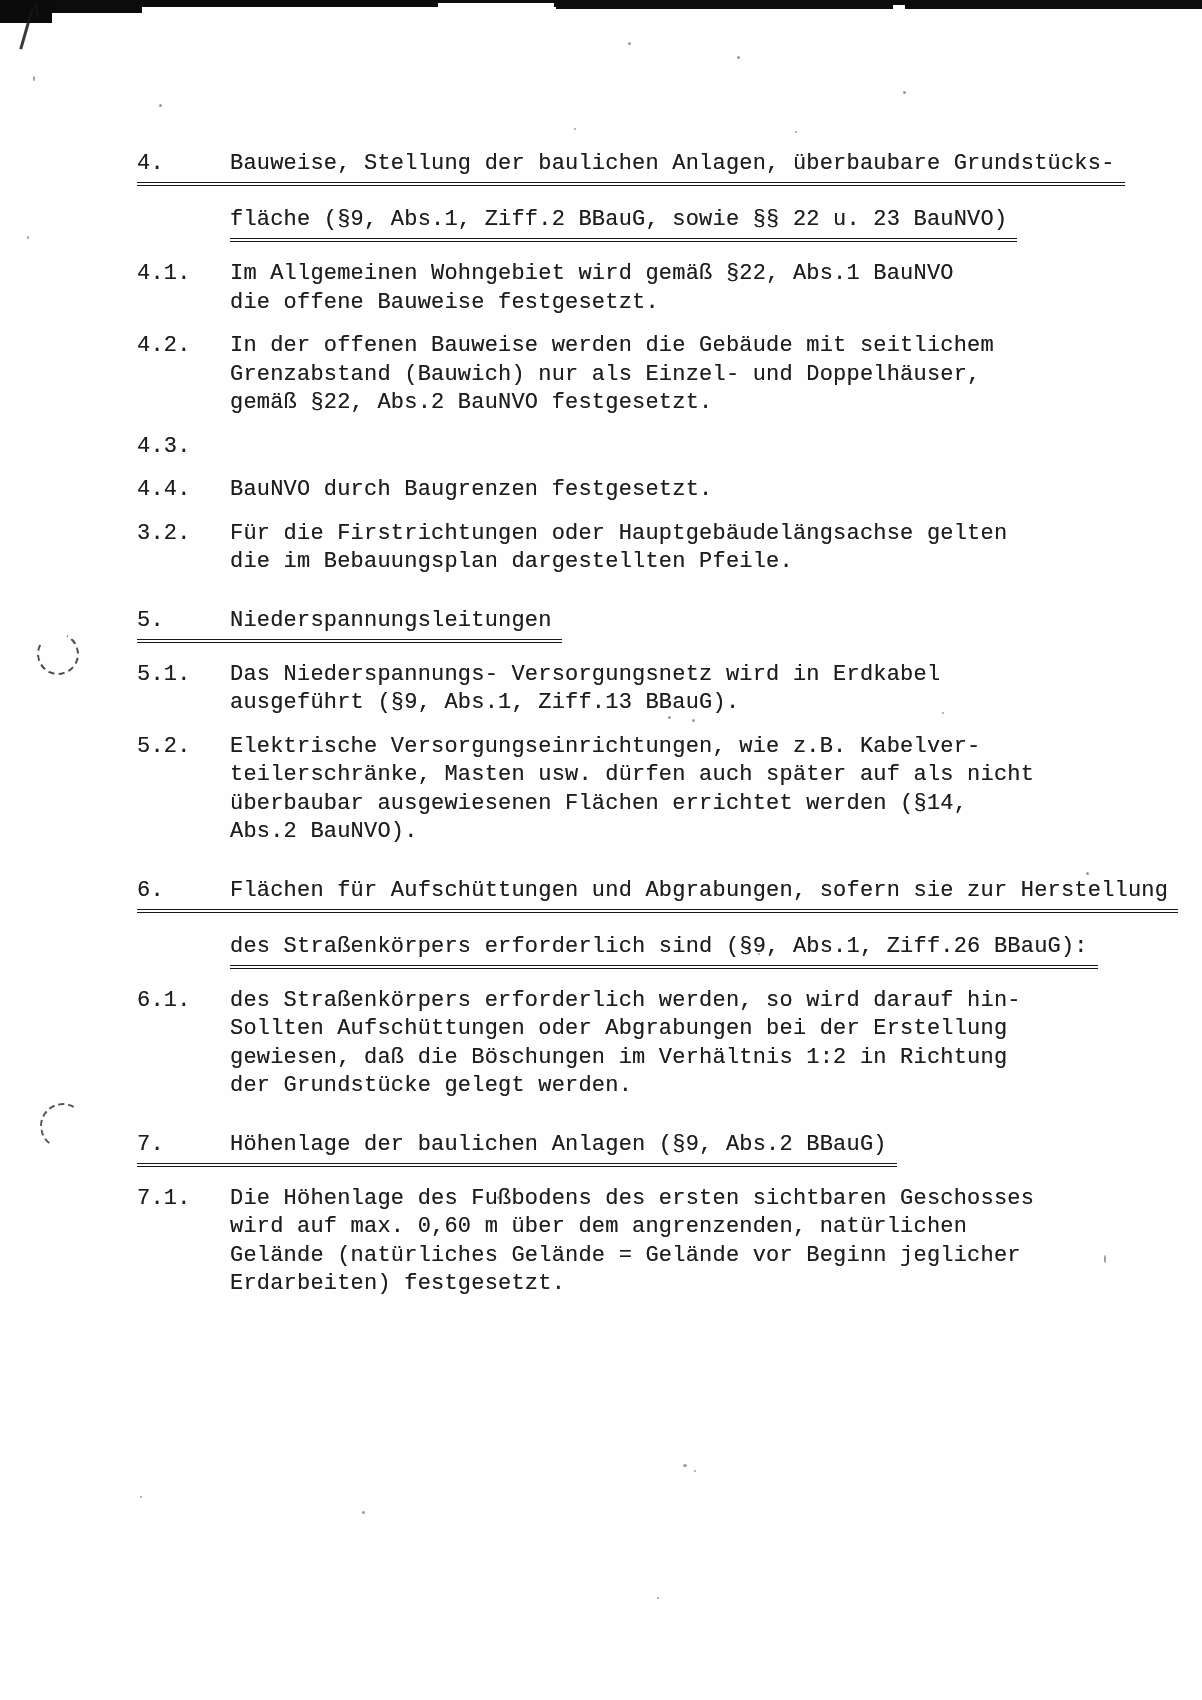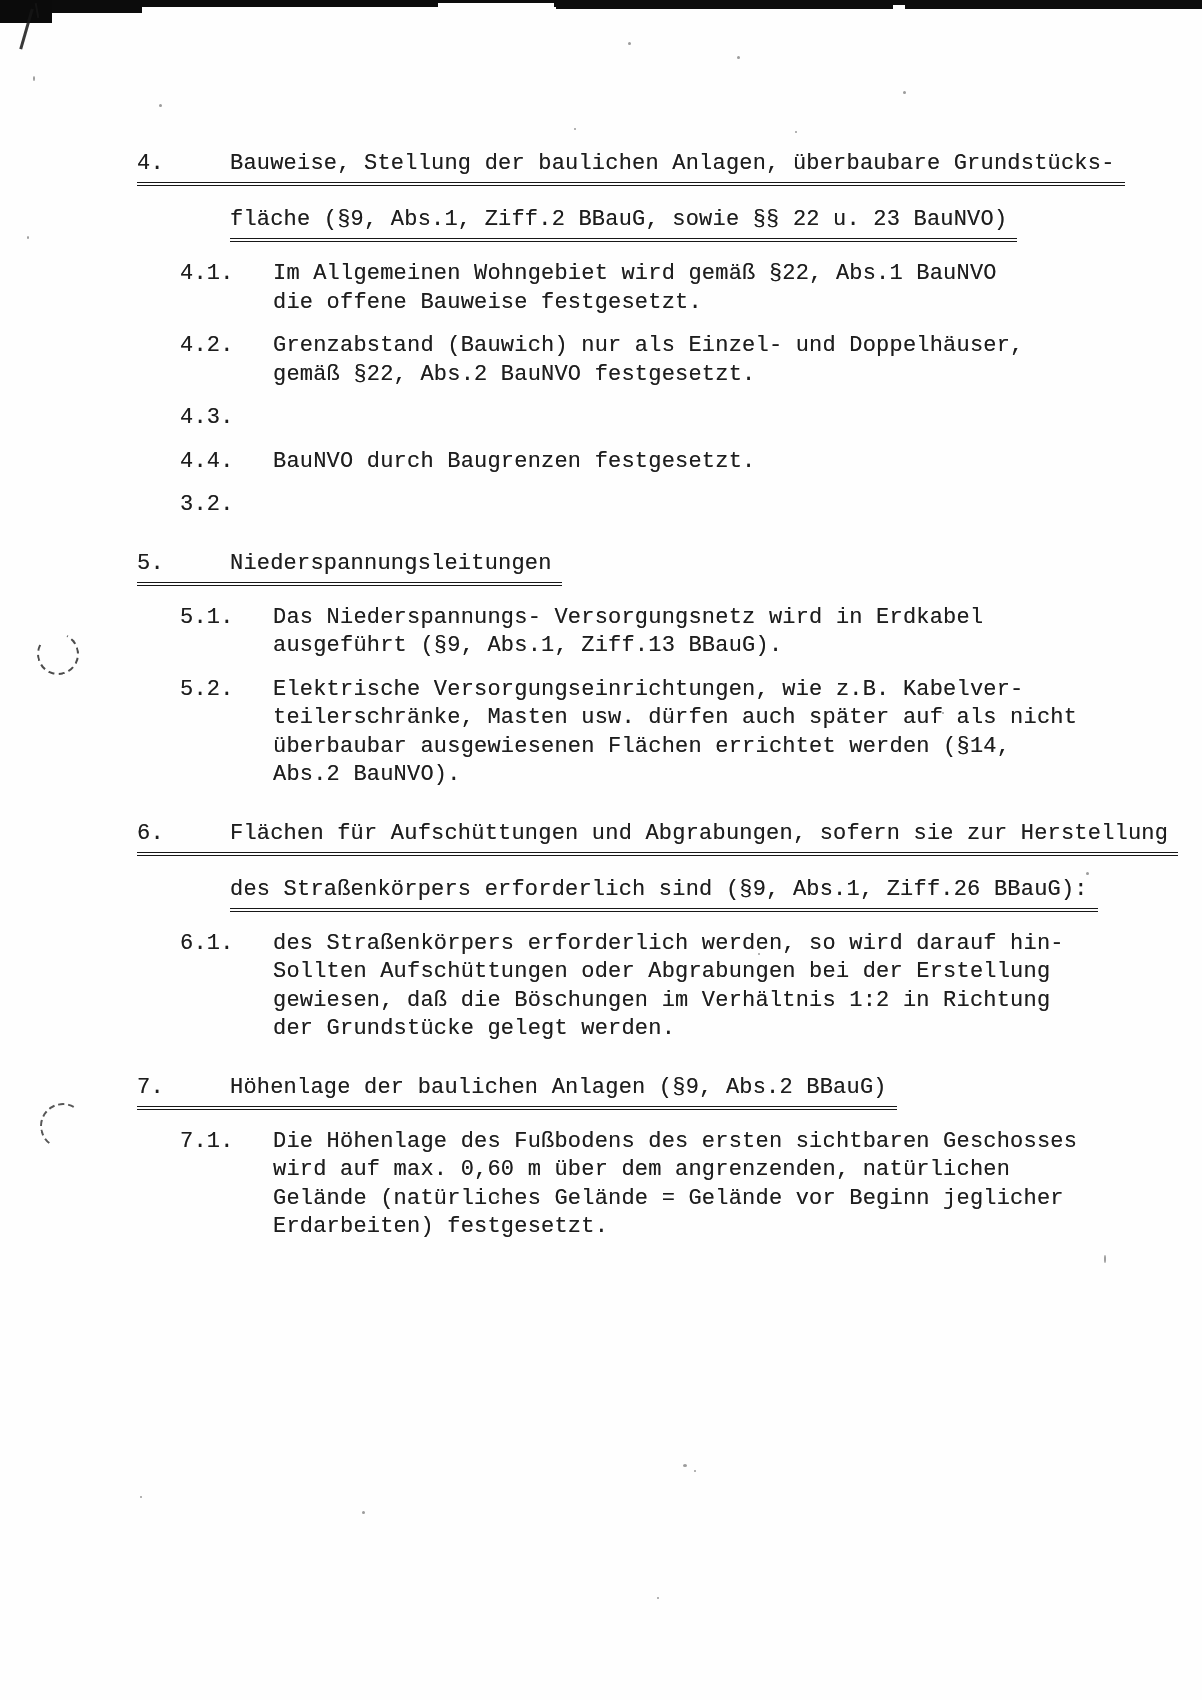--- a/index.html
+++ b/index.html
@@ -45,21 +45,20 @@
   .num {
     flex: 0 0 93px;
     width: 93px;
     white-space: pre;
   }
   .items { margin-top: 18px; }
   .item {
     display: flex;
     margin-bottom: 15px;
     line-height: 28.5px;
-    margin-left: 43px;
   }
   .tline { white-space: pre; }
 
   
   .art { position: absolute; pointer-events: none; }
   .speck {
     position: absolute;
     background: #3a3a3a;
     border-radius: 50%;
     opacity: 0.5;
@@ -133,35 +132,40 @@
           <div class="item">
             <span class="num">4.1.</span>
             <div class="lines">
               <div class="tline">Im Allgemeinen Wohngebiet wird gemäß §22, Abs.1 BauNVO</div>
               <div class="tline">die offene Bauweise festgesetzt.</div>
             </div>
           </div>
           <div class="item">
             <span class="num">4.2.</span>
             <div class="lines">
+              <div class="tline">In der offenen Bauweise werden die Gebäude mit seitlichem</div>
               <div class="tline">Grenzabstand (Bauwich) nur als Einzel- und Doppelhäuser,</div>
               <div class="tline">gemäß §22, Abs.2 BauNVO festgesetzt.</div>
             </div>
           </div>
           <div class="item">
             <span class="num">4.3.</span>
           </div>
           <div class="item">
             <span class="num">4.4.</span>
             <div class="lines">
               <div class="tline">BauNVO durch Baugrenzen festgesetzt.</div>
             </div>
           </div>
           <div class="item">
             <span class="num">3.2.</span>
+            <div class="lines">
+              <div class="tline">Für die Firstrichtungen oder Hauptgebäudelängsachse gelten</div>
+              <div class="tline">die im Bebauungsplan dargestellten Pfeile.</div>
+            </div>
           </div>
         </div>
       </div>
       <div class="section">
         <div class="head-line first"><span class="num">5.</span><span class="htext">Niederspannungsleitungen</span></div>
         <div class="items">
           <div class="item">
             <span class="num">5.1.</span>
             <div class="lines">
               <div class="tline">Das Niederspannungs- Versorgungsnetz wird in Erdkabel</div>

